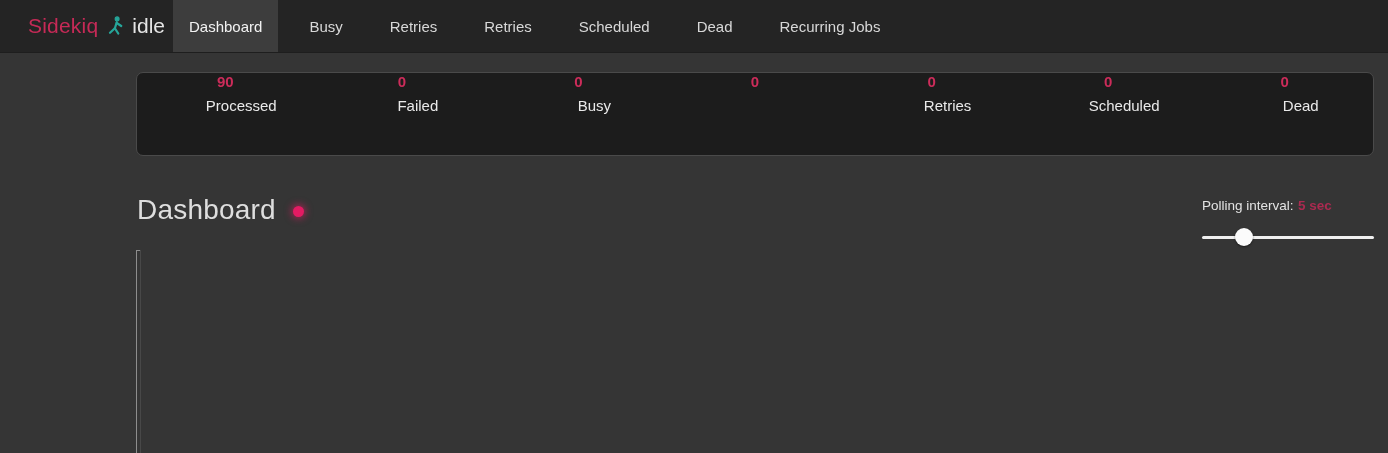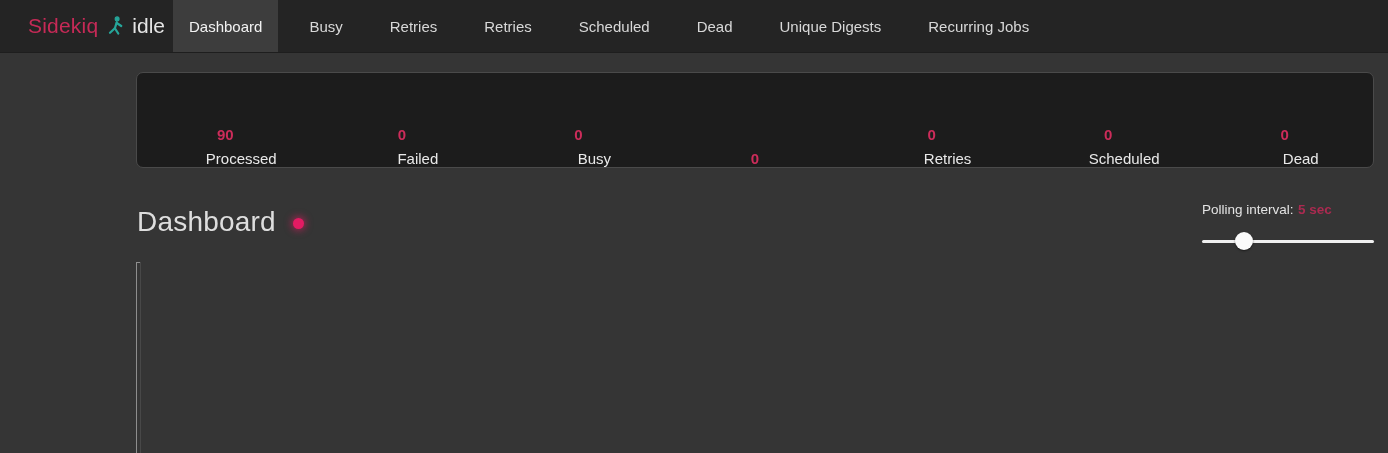--- a/index.html
+++ b/index.html
@@ -32,38 +32,38 @@
     text-decoration:none; white-space:nowrap; cursor:pointer;
   }
   .nav-item.active { background:#3d3d3d; color:#f2f2f2; }
   .nav-item + .nav-item { margin-left:15px; }
 
   
   .container { margin-left:136px; width:1238px; }
 
   
   .stats-bar {
-    margin-top:19px; height:96px;
+    margin-top:19px; height:84px;
     background:#1c1c1c; border:1px solid #4a4a4a; border-radius:7px;
-    display:flex; align-items:flex-end;
+    display:flex; align-items:flex-start;
   }
   .stat-cell { flex:1; text-align:center; cursor:pointer; }
   .stat-value { display:block; color:#cc2c5a; font-size:15px; font-weight:bold; }
   .stat-label { display:block; color:#e9e9e9; font-size:15px; margin-top:7px;margin-left:32px; }
 
   
   .dash-row { position:relative; margin-top:26px; height:60px; }
   .title-wrap { position:absolute; left:1px; top:12px; display:flex; align-items:center; }
   .page-title { color:#dedede; font-size:28px; font-weight:500; letter-spacing:.2px; }
   .beacon {
     width:11px; height:11px; border-radius:50%;
     background:#e31b63; margin-left:17px; margin-top:3px;
     box-shadow:0 0 7px 2px rgba(227,27,99,.55);
   }
-  .polling { position:absolute; right:0; top:6px; width:172px;margin-left:44px; }
+  .polling { position:absolute; right:0; top:14px; width:172px;margin-left:44px; }
   .polling-label { color:#e3e3e3; font-size:13.5px; }
   .polling-value { color:#ab2a50; font-size:13.5px; font-weight:bold; }
   .slider { position:relative; margin-top:14px; height:18px; cursor:pointer; }
   .slider-track {
     position:absolute; left:0; right:0; top:8px; height:3px;
     background:#f0f0f0; border-radius:2px;
   }
   .slider-thumb {
     position:absolute; left:19%; top:0;
     width:18px; height:18px; border-radius:50%;
@@ -99,21 +99,20 @@
     </span>
     <span class="brand-status">idle</span>
   </div>
   <div class="nav-items">
     <a class="nav-item active">Dashboard</a>
     <a class="nav-item">Busy</a>
     <a class="nav-item">Retries</a>
     <a class="nav-item">Retries</a>
     <a class="nav-item">Scheduled</a>
     <a class="nav-item">Dead</a>
-    <a class="nav-item">Unique Digests</a>
     <a class="nav-item">Recurring Jobs</a>
   </div>
 </nav>
 
 <div class="container">
 
   <div class="stats-bar">
     <div class="stat-cell">
       <span class="stat-value">90</span>
       <span class="stat-label">Processed</span>

